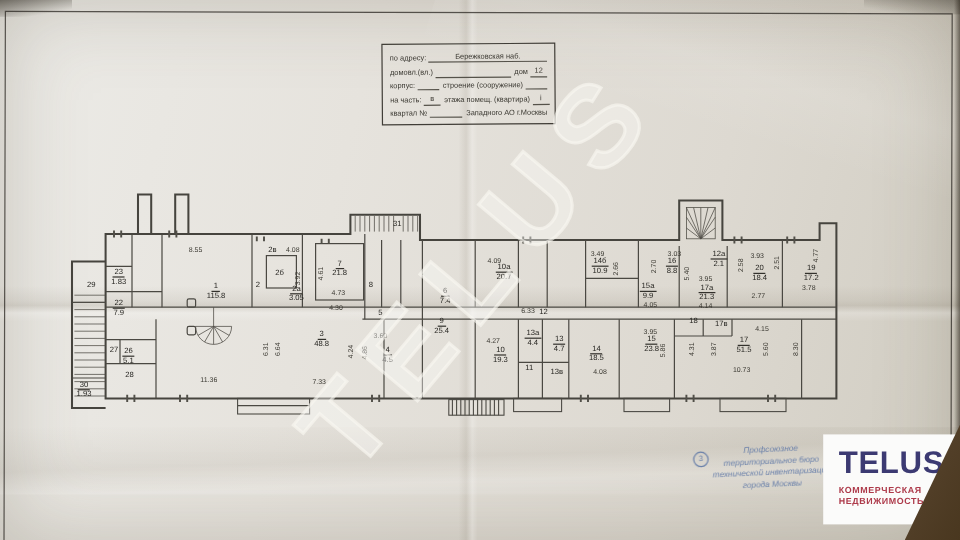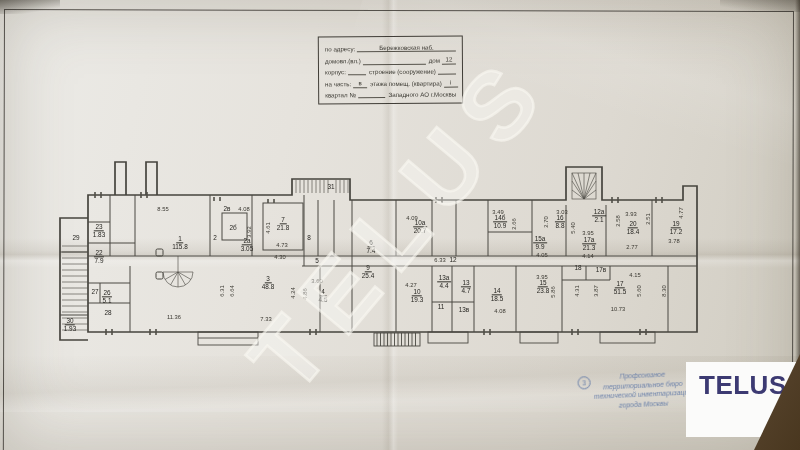--- a/index.html
+++ b/index.html
@@ -370,16 +370,20 @@
     <div class="stamp-lines">
       <div>Профсоюзное</div>
       <div>территориальное бюро</div>
       <div>технической инвентаризации</div>
       <div>города Москвы</div>
     </div>
   </div>
 
   <div class="logo-box">
     <div class="logo-brand">TELUS</div>
+    <div class="logo-sub">
+      <div>КОММЕРЧЕСКАЯ</div>
+      <div>НЕДВИЖИМОСТЬ</div>
+    </div>
   </div>
 
   <div class="table-corner"></div>
 </div>
 
 </body></html>

